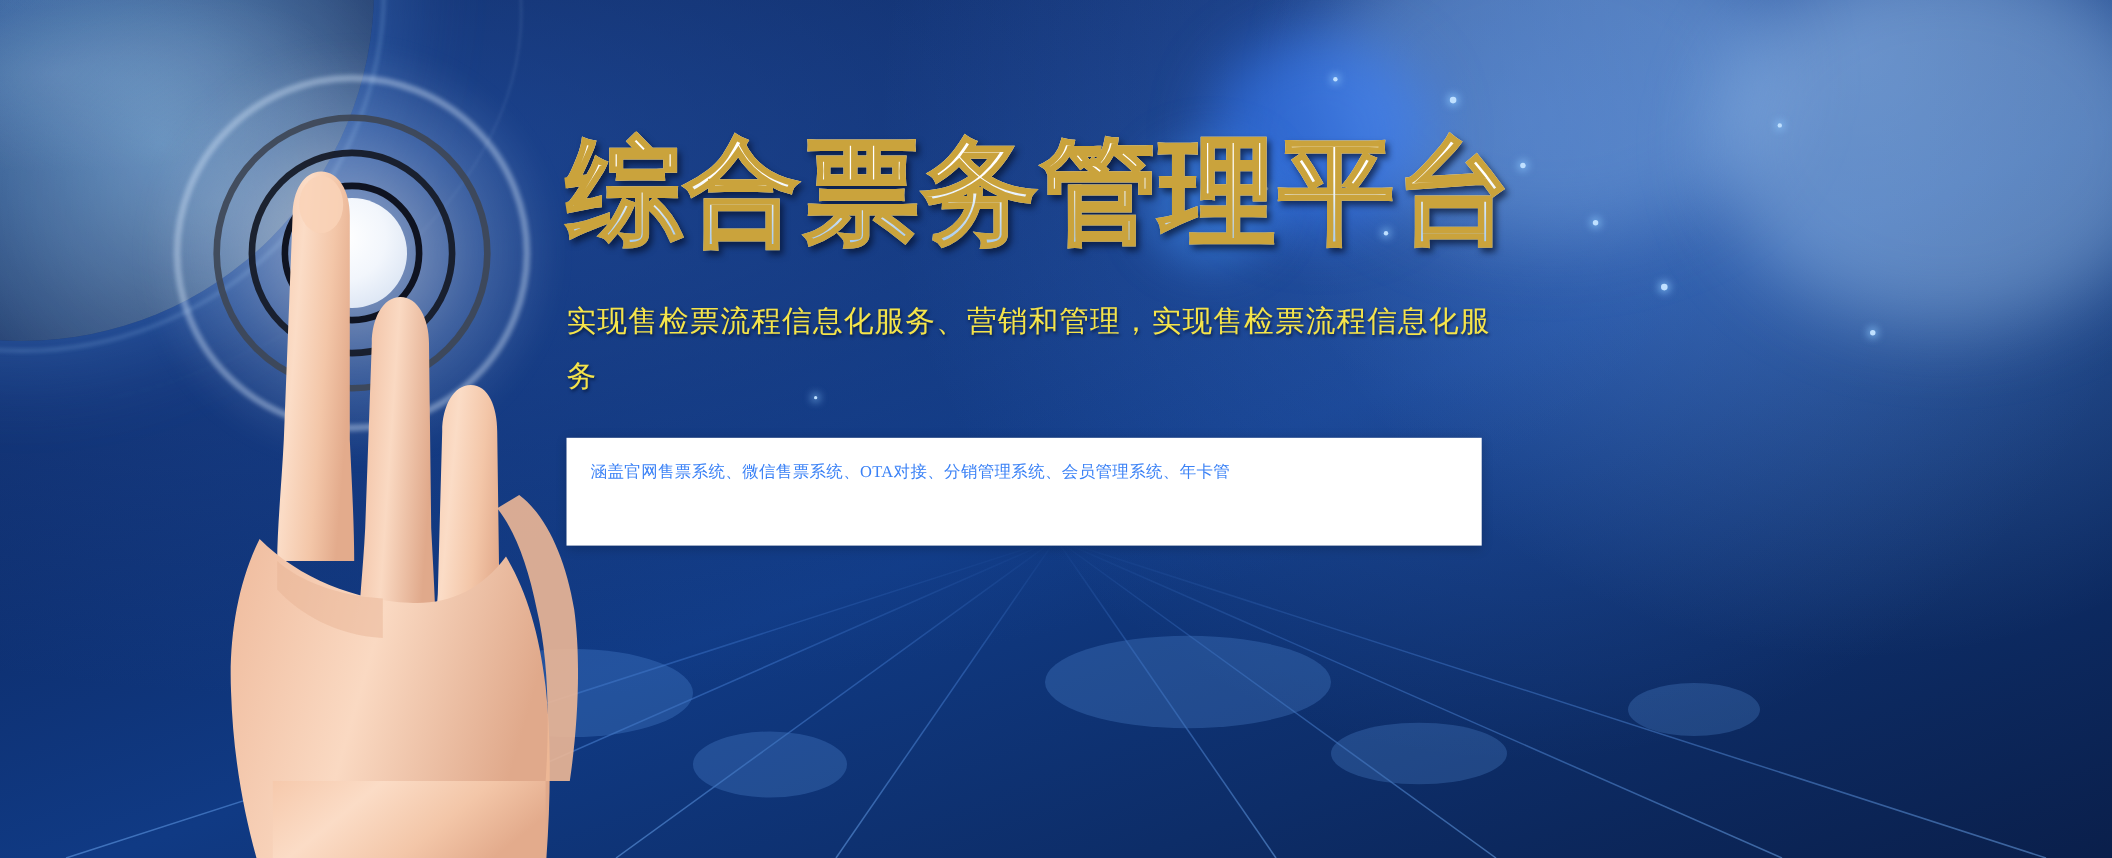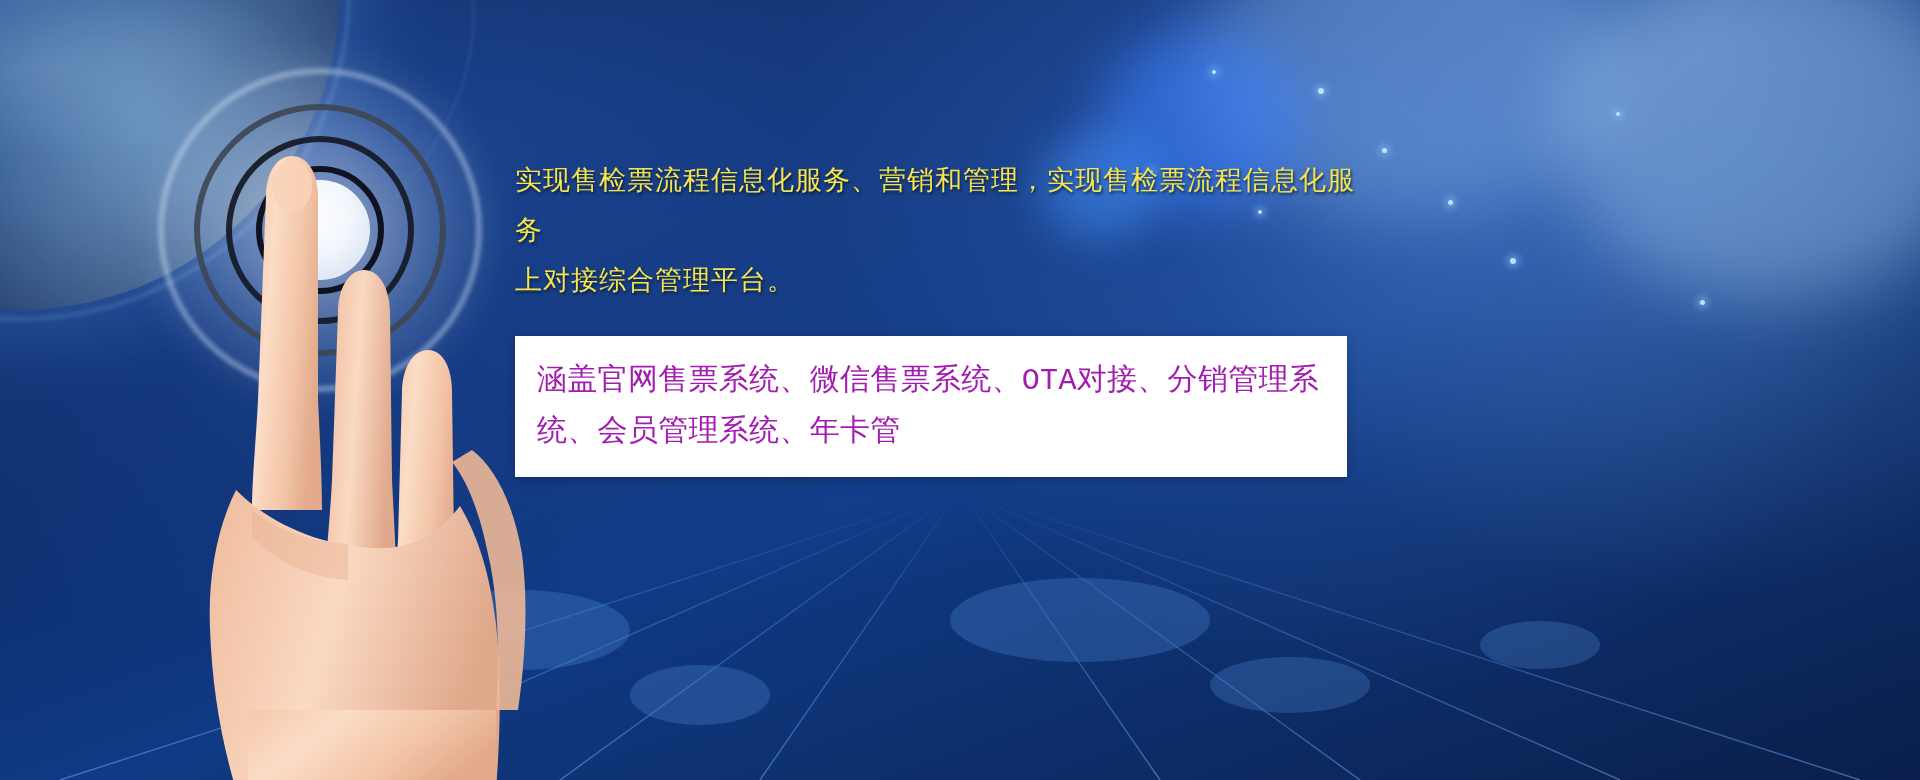--- a/index.html
+++ b/index.html
@@ -98,22 +98,22 @@
     text-shadow:1px 2px 3px rgba(4,18,48,.8);
     max-width:845px;
   }
 
   .infobox{
     margin-top:30px; width:832px; min-height:98px; background:#ffffff;
     padding:20px 24px 18px 22px;
     box-shadow:0 2px 10px rgba(0,0,0,.22);
   }
   .infobox p{
-    color:#a21caf; font-size:30px; line-height:1.72; letter-spacing:.3px;
-    font-family:Liberation Mono, monospace; font-weight:500;
+    color:#3b82f6; font-size:15px; line-height:1.72; letter-spacing:.3px;
+    font-family:Liberation Serif, serif; font-weight:500;
   }
 </style>
 </head>
 <body>
 
 <div class="banner">
 
   <div class="planet"></div>
   <div class="planet-rim"></div>
   <div class="arc"></div>
@@ -207,24 +207,24 @@
 
       <path d="M276,300 C300,318 318,356 326,404 C332,448 330,506 322,560 L300,560 C304,500 302,446 292,404 C284,364 272,332 256,312 Z" fill="#eeb896" opacity=".9"></path>
 
       <path d="M52,560 L300,560 L300,640 L52,640 Z" fill="url(#skin)"></path>
 
       <path d="M56,360 C76,378 112,392 152,394 L152,430 C110,428 76,408 56,386 Z" fill="#e6b292" opacity=".45"></path>
     </svg>
   </div>
 
   <div class="content">
+    <h1 class="title">综合票务管理平台</h1>
 
     <div class="subtitle">
       <div>实现售检票流程信息化服务、营销和管理，实现售检票流程信息化服务</div>
-      <div>上对接综合管理平台。</div>
     </div>
 
     <div class="infobox">
       <p>涵盖官网售票系统、微信售票系统、OTA对接、分销管理系统、会员管理系统、年卡管</p>
     </div>
   </div>
 
 </div>
 
 </body></html>

